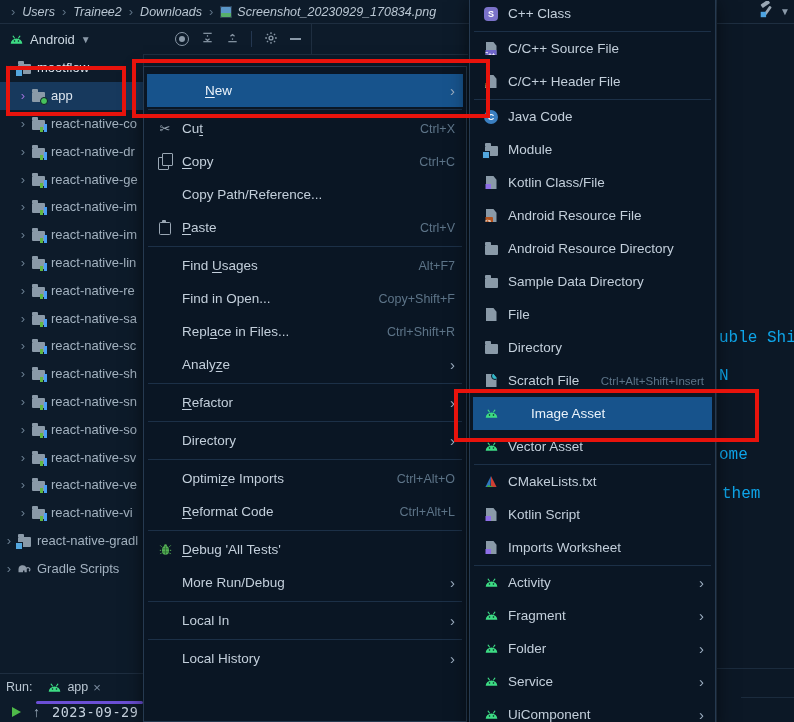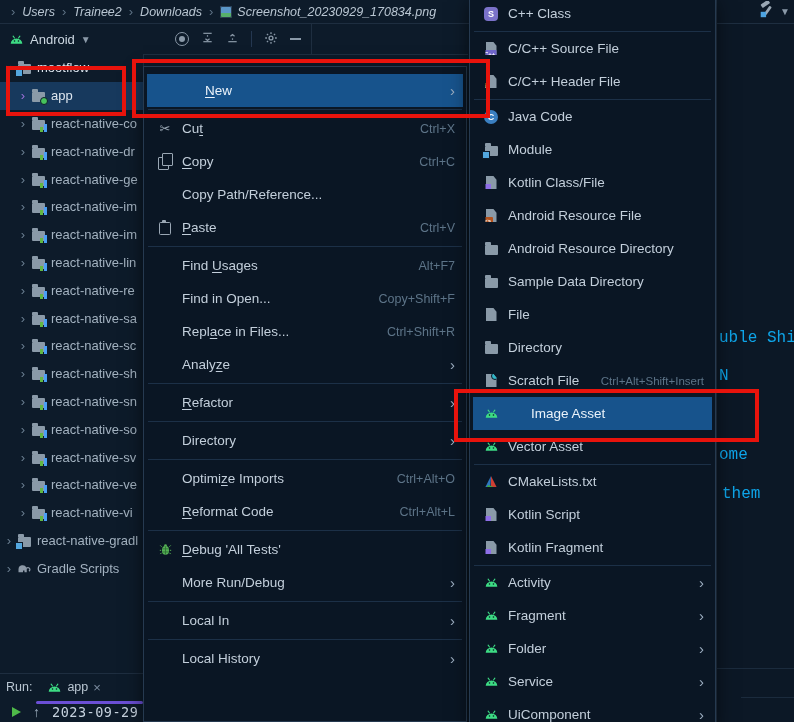--- a/index.html
+++ b/index.html
@@ -655,21 +655,21 @@
           </span>
         </span>
         <span class="lbl">Kotlin Script</span>
       </div>
       <div class="mrow">
         <span class="mic">
           <span class="doc">
             <span class="kt"></span>
           </span>
         </span>
-        <span class="lbl">Kotlin Fragment</span>
+        <span class="lbl">Imports Worksheet</span>
       </div>
       <div class="msep"></div>
       <div class="mrow">
         <span class="mic">
           <svg viewBox="0 0 24 18" width="15" height="11">
             <path d="M2.5 16a9.5 8.5 0 0 1 19 0z" fill="#3ddc84"></path>
             <circle cx="8.8" cy="11.5" r="1.3" fill="#0a1624"></circle>
             <circle cx="15.2" cy="11.5" r="1.3" fill="#0a1624"></circle>
             <path d="M6.5 3.5l2.2 3M17.5 3.5l-2.2 3" stroke="#3ddc84" stroke-width="1.8" stroke-linecap="round"></path>
           </svg>

